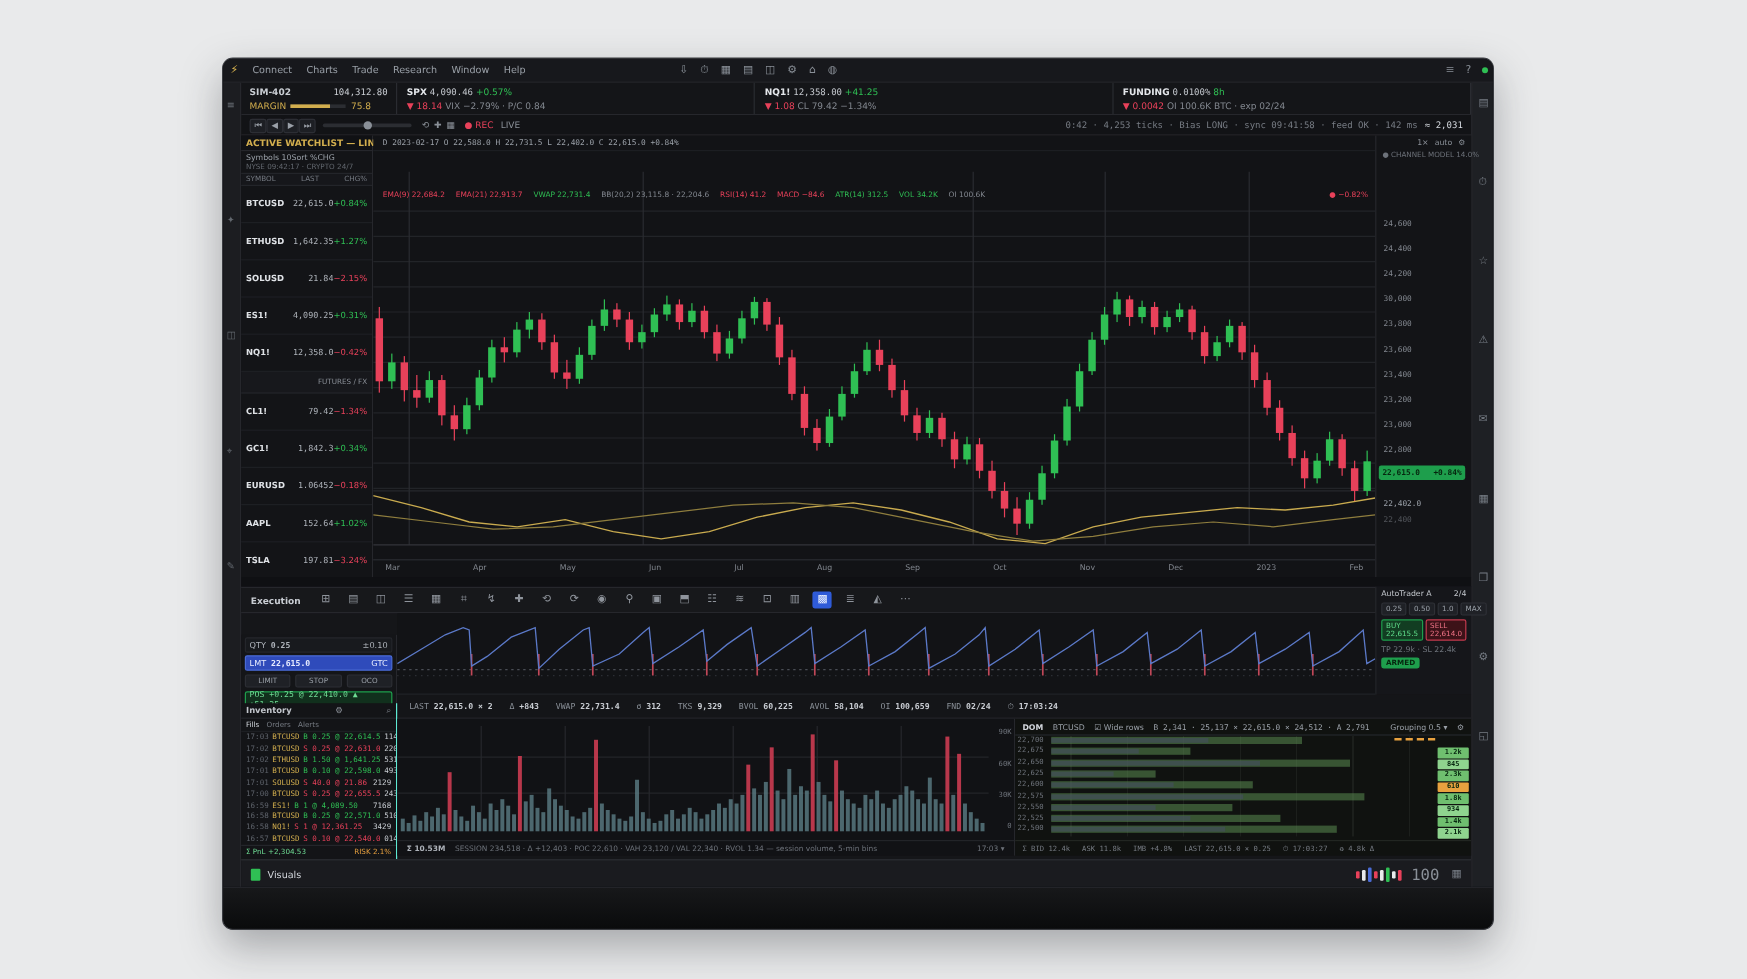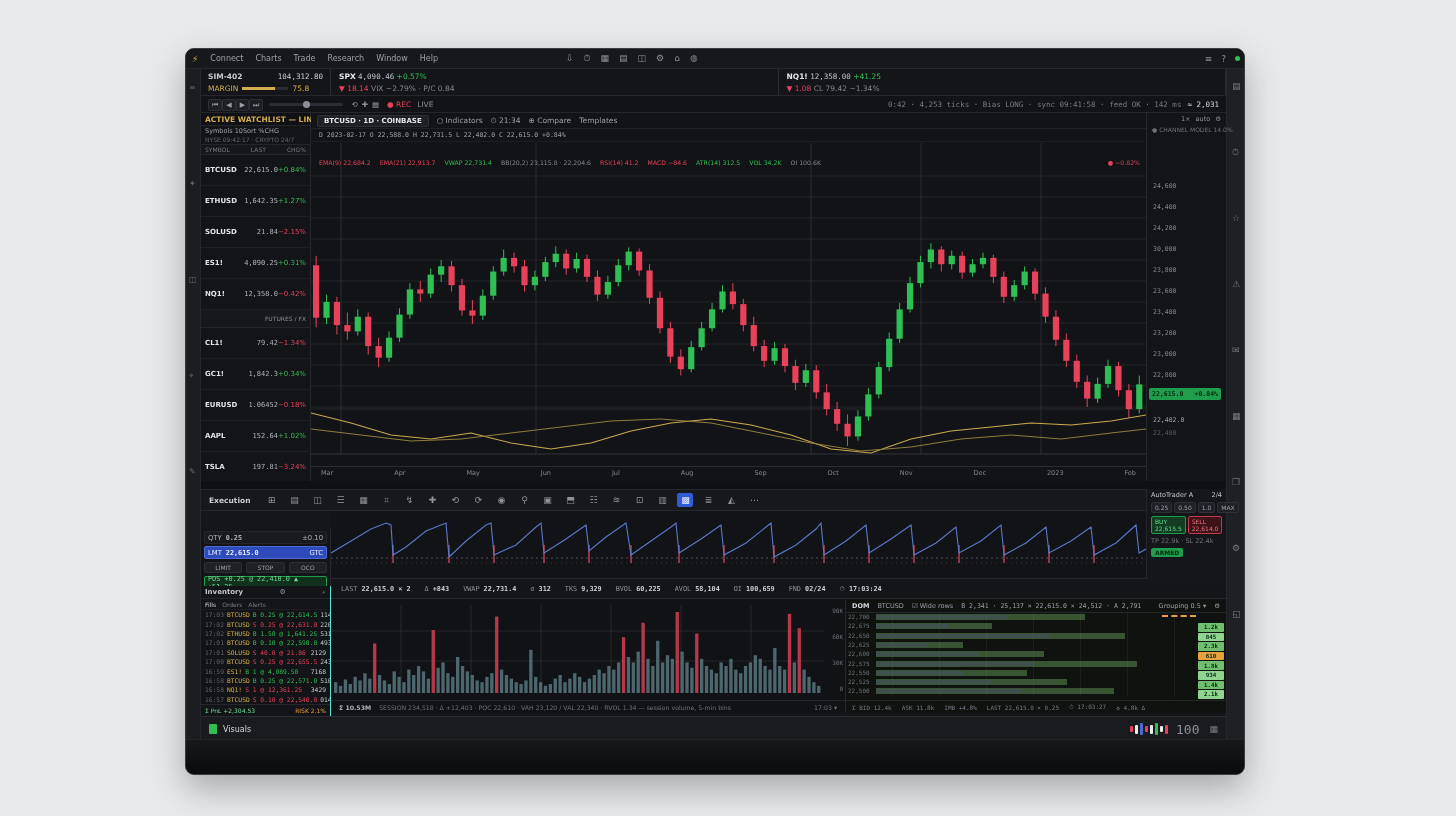--- a/index.html
+++ b/index.html
@@ -177,20 +177,24 @@
         </div>
         <div id="ib-blocks" style="display:flex;flex:1">
             <div class="ib-block">
               <div class="l1"><b>SPX</b> <span class="mono">4,090.46</span> <span class="up">+0.57%</span></div>
               <div class="l2"><span class="down">▼ 18.14</span> VIX −2.79% · P/C 0.84</div>
             </div>
             <div class="ib-block">
               <div class="l1"><b>NQ1!</b> <span class="mono">12,358.00</span> <span class="up">+41.25</span></div>
               <div class="l2"><span class="down">▼ 1.08</span> CL 79.42 −1.34%</div>
             </div>
+            <div class="ib-block">
+              <div class="l1"><b>FUNDING</b> <span class="mono">0.0100%</span> <span class="up">8h</span></div>
+              <div class="l2"><span class="down">▼ 0.0042</span> OI 100.6K BTC · exp 02/24</div>
+            </div>
           </div>
       </div>
 
       <div class="abs toolbar">
         <span id="tb-nav"><span class="tb-btn">⏮</span><span class="tb-btn">◀</span><span class="tb-btn">▶</span><span class="tb-btn">⏭</span></span>
         <span class="tb-slider">
             <i></i>
           </span>
         <span id="tb-mid"><span style="margin: 0px 2px;">⟲</span><span style="margin: 0px 2px;">✚</span><span style="margin: 0px 2px;">▦</span></span>
         <span class="rec">● REC</span>
@@ -279,27 +283,20 @@
             </div>
             <div class="wl-row">
               <span class="sym">TSLA</span>
               <span class="last mono">197.81</span>
               <span class="chg down">−3.24%</span>
             </div>
           </div>
       </div>
 
       <div class="abs chart">
-        <div class="ch-head">
-          <span class="ch-tab">BTCUSD · 1D · COINBASE</span>
-          <span class="ch-btn">○ Indicators</span>
-          <span class="ch-btn">⏱ 21:34</span>
-          <span class="ch-btn">⊕ Compare</span>
-          <span class="ch-btn">Templates</span>
-        </div>
         <div class="ch-ohlc mono">D  2023-02-17   O 22,588.0   H 22,731.5   L 22,402.0   C 22,615.0   +0.84%</div>
         <div class="ch-plot" id="ch-plot"><svg viewBox="0 0 835 322" width="835" height="322">
               <line x1="0" x2="835" y1="33" y2="33" stroke="#222428" stroke-width="1"></line>
               <line x1="0" x2="835" y1="54" y2="54" stroke="#222428" stroke-width="1"></line>
               <line x1="0" x2="835" y1="75" y2="75" stroke="#222428" stroke-width="1"></line>
               <line x1="0" x2="835" y1="96" y2="96" stroke="#222428" stroke-width="1"></line>
               <line x1="0" x2="835" y1="117" y2="117" stroke="#222428" stroke-width="1"></line>
               <line x1="0" x2="835" y1="138" y2="138" stroke="#222428" stroke-width="1"></line>
               <line x1="0" x2="835" y1="159" y2="159" stroke="#222428" stroke-width="1"></line>
               <line x1="0" x2="835" y1="180" y2="180" stroke="#222428" stroke-width="1"></line>

